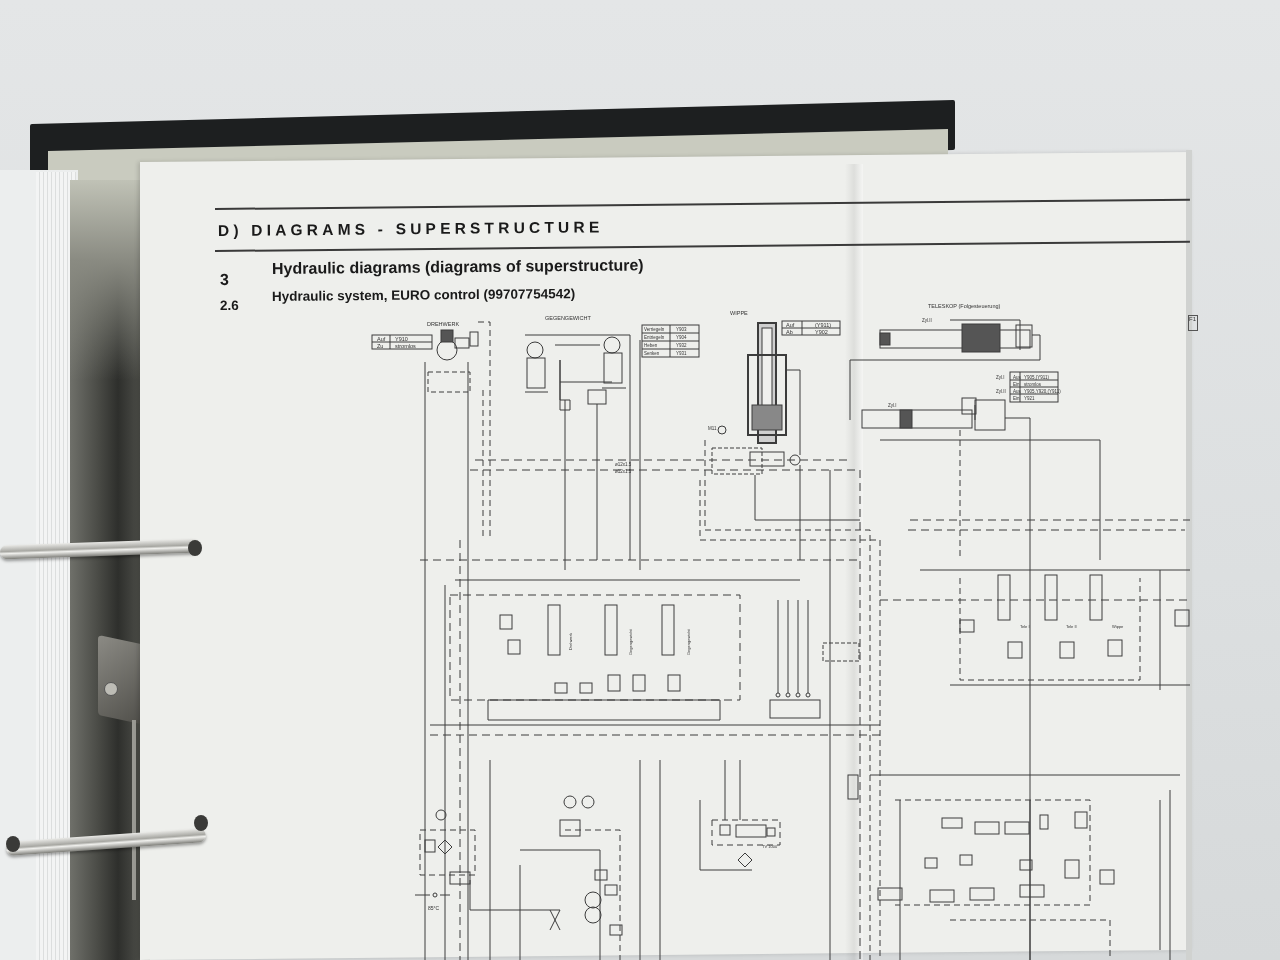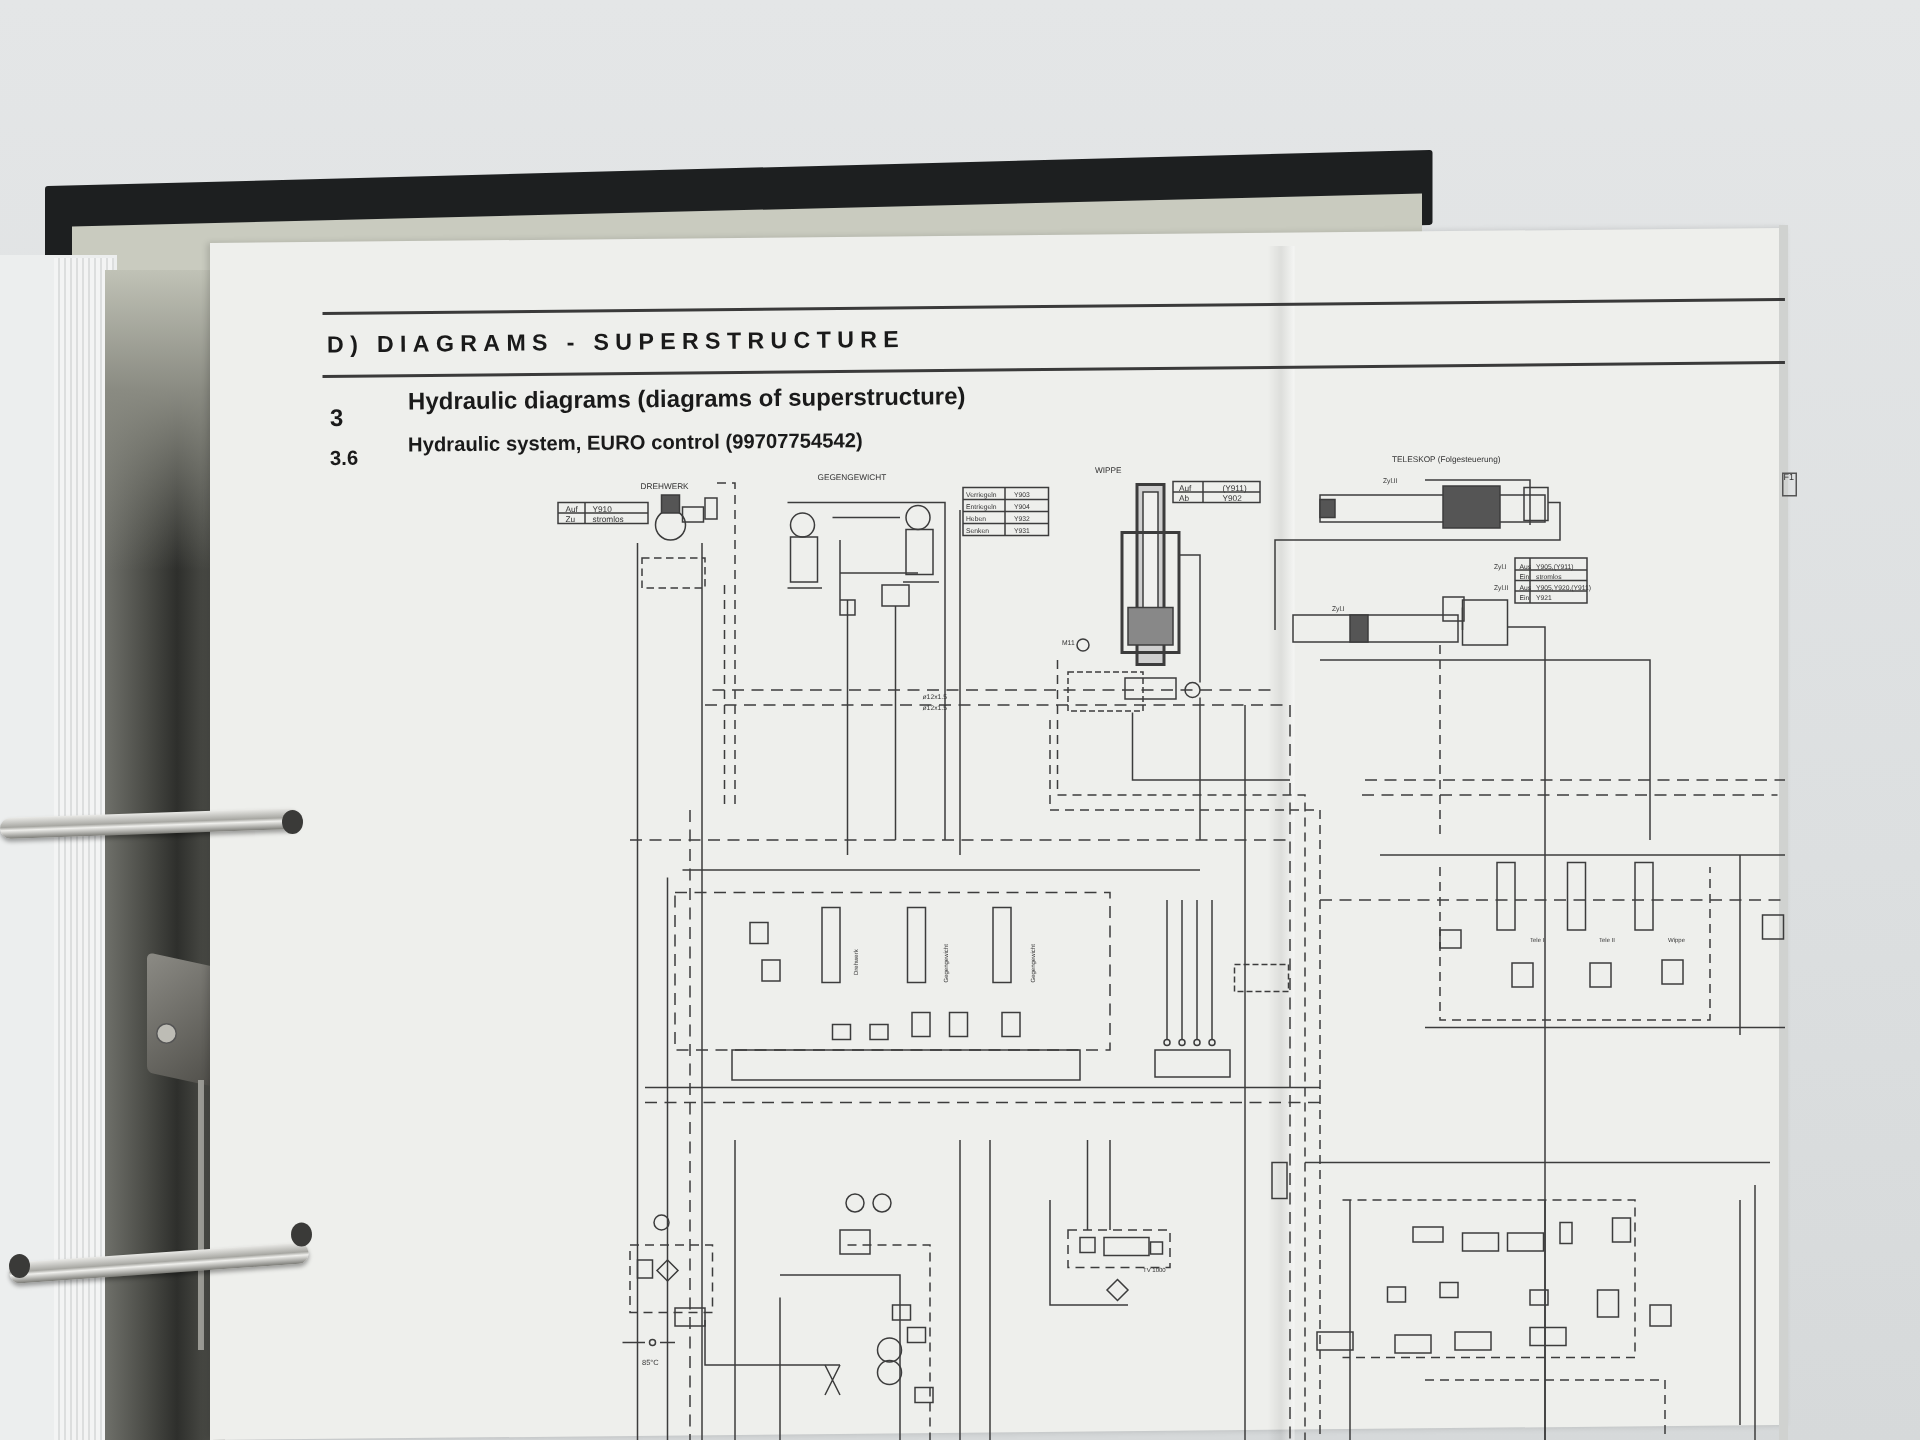--- a/index.html
+++ b/index.html
@@ -72,21 +72,21 @@
 <div class="ring" style="left:6px;top:835px;width:200px;transform:rotate(-4deg);"></div>
 <div class="ring-end" style="left:194px;top:815px;"></div>
 <div class="ring-end" style="left:6px;top:836px;"></div>
 
 <div class="hr-top"></div>
 <div class="section-title">D) DIAGRAMS - SUPERSTRUCTURE</div>
 <div class="hr-bottom"></div>
 
 <div class="h3" style="left:220px;top:271px;">3</div>
 <div class="h3" style="left:272px;top:260px;">Hydraulic diagrams (diagrams of superstructure)</div>
-<div class="h31" style="left:220px;top:298px;">3.6</div>
+<div class="h31" style="left:220px;top:298px;">2.6</div>
 <div class="h31" style="left:272px;top:289px;">Hydraulic system, EURO control (99707754542)</div>
 
 <div style="position:absolute;left:1188px;top:315px;width:8px;height:14px;border:1px solid #555;font-size:6px;line-height:7px;color:#333;overflow:hidden;">F1</div>
 
 <svg class="diagram" viewBox="360 300 840 660" xmlns="http://www.w3.org/2000/svg">
   <g stroke="#3c3c3c" stroke-width="1" fill="none">
 
     <g>
       <rect x="372" y="335" width="60" height="14"></rect>
       <line x1="372" y1="342" x2="432" y2="342"></line>

